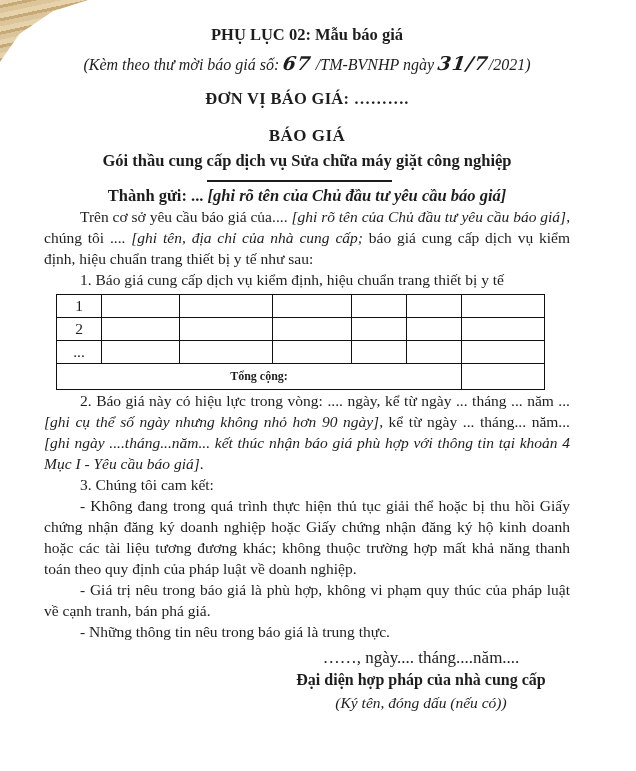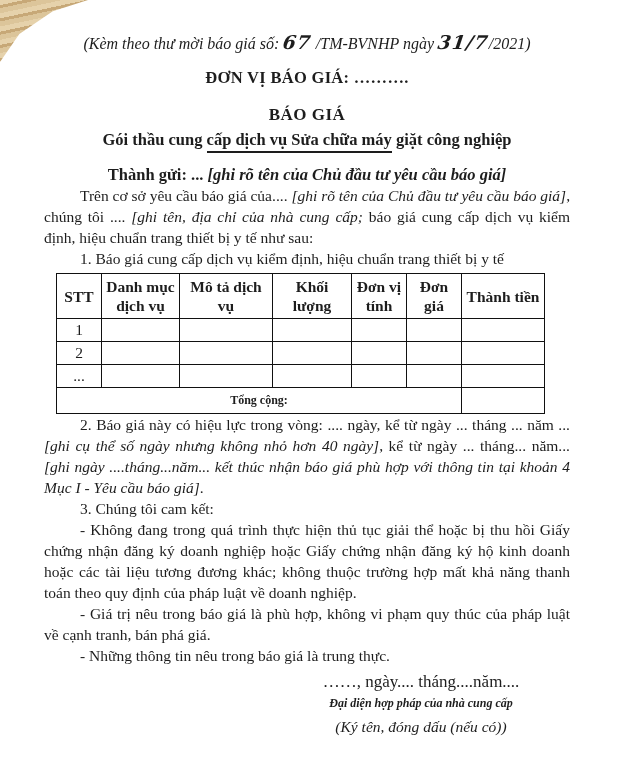--- a/index.html
+++ b/index.html
@@ -27,21 +27,21 @@
   .appendix-title{font-size:16.5px;font-weight:bold;line-height:21px;}
   .ref-line{font-size:16px;font-style:italic;margin-top:5px;line-height:26px;}
   .hand{
     font-family:"DejaVu Serif", serif;
     font-style:italic;font-weight:600;font-size:19px;
     letter-spacing:1px;display:inline-block;transform:skewX(-8deg);
   }
   .unit-line{font-size:16.5px;font-weight:bold;margin-top:11px;letter-spacing:.3px;}
   .quote-title{font-size:17px;font-weight:bold;margin-top:17px;letter-spacing:.5px;}
   .package-line{font-size:16.5px;font-weight:bold;margin-top:3px;line-height:23px;}
-  .pkg-underline{border-bottom:2px solid #1d1d1d;padding-bottom:2px;}
+  .pkg-underline{border-bottom:2px solid #1d1d1d;padding-bottom:10px;}
   .salutation{font-size:16.5px;font-weight:bold;margin-top:14px;}
   .salutation .bracket{font-style:italic;}
   p.body{
     font-size:15.5px;line-height:21px;margin:0;
     text-align:justify;text-indent:36px;
   }
   .mt6{margin-top:6px;}
   .it{font-style:italic;}
   .tablewrap{margin:4px 0 0 12px;}
   table.quote{
@@ -51,30 +51,31 @@
   table.quote th, table.quote td{
     border:1.6px solid #111;
     font-size:15.5px;padding:0 2px;
     overflow:hidden;
   }
   table.quote th{font-weight:bold;text-align:center;height:44px;line-height:19px;}
   table.quote td{height:22px;text-align:center;}
   table.quote td.total{font-weight:bold;font-size:12px;height:25px;margin-top:28px;}
   .sig{width:330px;margin:5px 0 0 212px;text-align:center;}
   .sig .date-line{font-size:17px;line-height:21px;}
-  .sig .role{font-size:12px;font-weight:bold;line-height:23px;font-style:italic;}
+  .sig .role{font-size:16px;font-weight:bold;line-height:23px;}
   .sig .note{font-size:15.5px;font-style:italic;line-height:23px;}
 </style>
 </head>
 <body>
 
 <div class="torn-corner"></div>
 
 <div class="page">
 
+  <div class="center appendix-title">PHỤ LỤC 02: Mẫu báo giá</div>
 
   <div class="center ref-line"><span>(Kèm theo thư mời báo giá số: </span><span class="hand">67</span><span> /TM-BVNHP ngày </span><span class="hand">31/7</span><span>/2021)</span></div>
 
   <div class="center unit-line">ĐƠN VỊ BÁO GIÁ: ……….</div>
 
   <div class="center quote-title">BÁO GIÁ</div>
 
   <div class="center package-line"><span>Gói thầu cung </span><span class="pkg-underline">cấp dịch vụ Sửa chữa máy</span><span> giặt công nghiệp</span></div>
 
   <div class="center salutation"><span>Thành gửi: ... </span><span class="bracket">[ghi rõ tên của Chủ đầu tư yêu cầu báo giá]</span></div>
@@ -88,29 +89,20 @@
       <colgroup>
         <col style="width:45px">
           <col style="width:78px">
           <col style="width:93px">
         <col style="width:79px">
           <col style="width:55px">
           <col style="width:55px">
         <col style="width:83px">
       </colgroup>
       <tbody>
-          <tr>
-        <th>STT</th>
-        <th>Danh mục dịch vụ</th>
-        <th>Mô tả dịch vụ</th>
-        <th>Khối lượng</th>
-        <th>Đơn vị tính</th>
-        <th>Đơn giá</th>
-        <th>Thành tiền</th>
-      </tr>
       <tr>
         <td>1</td>
         <td></td>
         <td></td>
         <td></td>
         <td></td>
         <td></td>
         <td></td>
       </tr>
       <tr>
@@ -132,21 +124,21 @@
         <td></td>
       </tr>
       <tr>
         <td class="total" colspan="6">Tổng cộng:</td>
         <td></td>
       </tr>
     </tbody>
       </table>
   </div>
 
-  <p class="body mt6"><span>2. Báo giá này có hiệu lực trong vòng: .... ngày, kể từ ngày ... tháng ... năm ... </span><span class="it">[ghi cụ thể số ngày nhưng không nhỏ hơn 40 ngày]</span><span>, kể từ ngày ... tháng... năm... </span><span class="it">[ghi ngày ....tháng...năm... kết thúc nhận báo giá phù hợp với thông tin tại khoản 4 Mục I - Yêu cầu báo giá]</span><span>.</span></p>
+  <p class="body mt6"><span>2. Báo giá này có hiệu lực trong vòng: .... ngày, kể từ ngày ... tháng ... năm ... </span><span class="it">[ghi cụ thể số ngày nhưng không nhỏ hơn 90 ngày]</span><span>, kể từ ngày ... tháng... năm... </span><span class="it">[ghi ngày ....tháng...năm... kết thúc nhận báo giá phù hợp với thông tin tại khoản 4 Mục I - Yêu cầu báo giá]</span><span>.</span></p>
 
   <p class="body">3. Chúng tôi cam kết:</p>
   <p class="body">- Không đang trong quá trình thực hiện thủ tục giải thể hoặc bị thu hồi Giấy chứng nhận đăng ký doanh nghiệp hoặc Giấy chứng nhận đăng ký hộ kinh doanh hoặc các tài liệu tương đương khác; không thuộc trường hợp mất khả năng thanh toán theo quy định của pháp luật về doanh nghiệp.</p>
   <p class="body">- Giá trị nêu trong báo giá là phù hợp, không vi phạm quy thúc của pháp luật về cạnh tranh, bán phá giá.</p>
   <p class="body">- Những thông tin nêu trong báo giá là trung thực.</p>
 
   <div class="sig">
     <div class="date-line">……, ngày.... tháng....năm....</div>
     <div class="role">Đại diện hợp pháp của nhà cung cấp</div>
     <div class="note">(Ký tên, đóng dấu (nếu có))</div>

